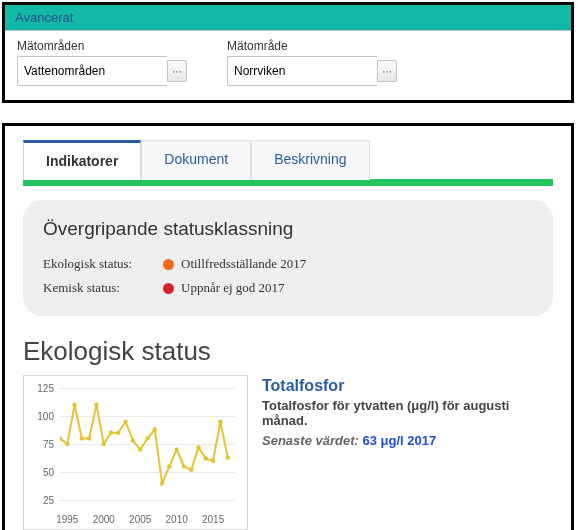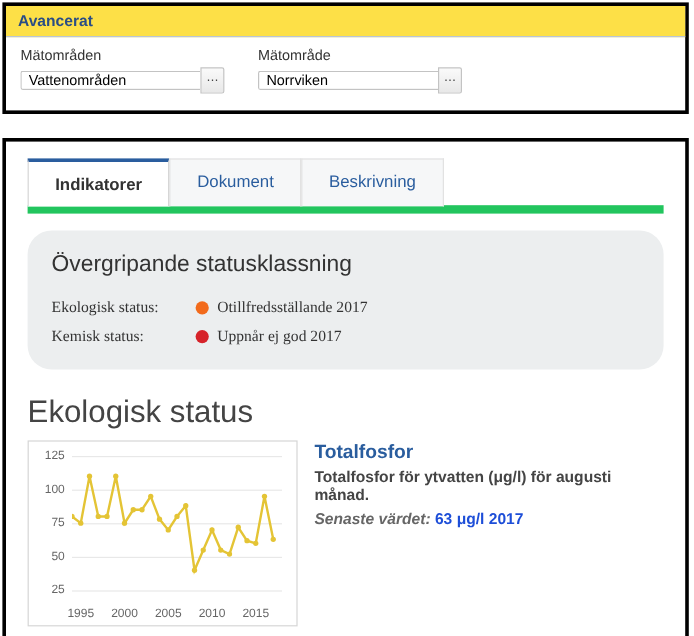--- a/index.html
+++ b/index.html
@@ -1,24 +1,24 @@
 <!DOCTYPE html>
 <html><head>
 <meta charset="utf-8">
 <style>
   * { box-sizing: border-box; margin: 0; padding: 0; }
   body { font-family: "Segoe UI", Arial, sans-serif; font-size: 13px; color: #333; background: #fff; }
   
   .panel-top { border: 3px solid #000; width: 572px; margin: 2px; }
-  .panel-header { background: #fde047; border-bottom: 1px solid #b8c5d6; padding: 5px 10px; color: #2a4d85; font-weight: bold; font-size: 13px; }
-  .panel-body { padding: 8px 12px 14px 12px; display: flex; gap: 28px; }
+  .panel-header { background: #14b8a6; border-bottom: 1px solid #b8c5d6; padding: 5px 10px; color: #2a4d85; font-weight: normal; font-size: 13px; }
+  .panel-body { padding: 8px 12px 14px 12px; display: flex; gap: 40px; }
   .field { display: flex; flex-direction: column; }
   .field-label { font-size: 12px; color: #333; margin-bottom: 3px; }
   .combo { display: flex; align-items: center; }
-  .combo input { border: 1px solid #c3c3c3; border-right: none; padding: 3px 6px; font-size: 12px; height: 16px; width: 150px; border-radius: 2px 0 0 2px; }
+  .combo input { border: 1px solid #c3c3c3; border-right: none; padding: 3px 6px; font-size: 12px; height: 30px; width: 150px; border-radius: 2px 0 0 2px; }
   .combo-btn { width: 20px; height: 22px; border: 1px solid #c3c3c3; background: linear-gradient(#fafafa,#e8e8e8); border-radius: 0 2px 2px 0; display: flex; align-items: center; justify-content: center; cursor: pointer; font-size: 10px; color: #444; }
   
   .panel-bottom { border: 3px solid #000; width: 572px; margin: 2px; margin-top: 20px; padding: 14px 18px 20px 18px; }
   
   .tabs { display: flex; border-bottom: 7px solid #22c55e; }
   .tab { padding: 10px 22px; font-size: 14px; color: #2a5d9e; cursor: pointer; border: 1px solid transparent; border-bottom: none; margin-bottom: -1px; background: #f6f7f8; border-color: #e2e2e2; }
   .tab.active { background: #fff; border: 1px solid #d6d6d6; border-top: 3px solid #2a5d9e; border-bottom: 1px solid #fff; color: #333; font-weight: 600; }
   
   .status-box { background: #eceeef; margin-top: 14px; padding: 18px 20px 20px 20px; border-radius: 20px; }
   .status-title { font-size: 19px; color: #333; margin-bottom: 16px; font-weight: 400; }

